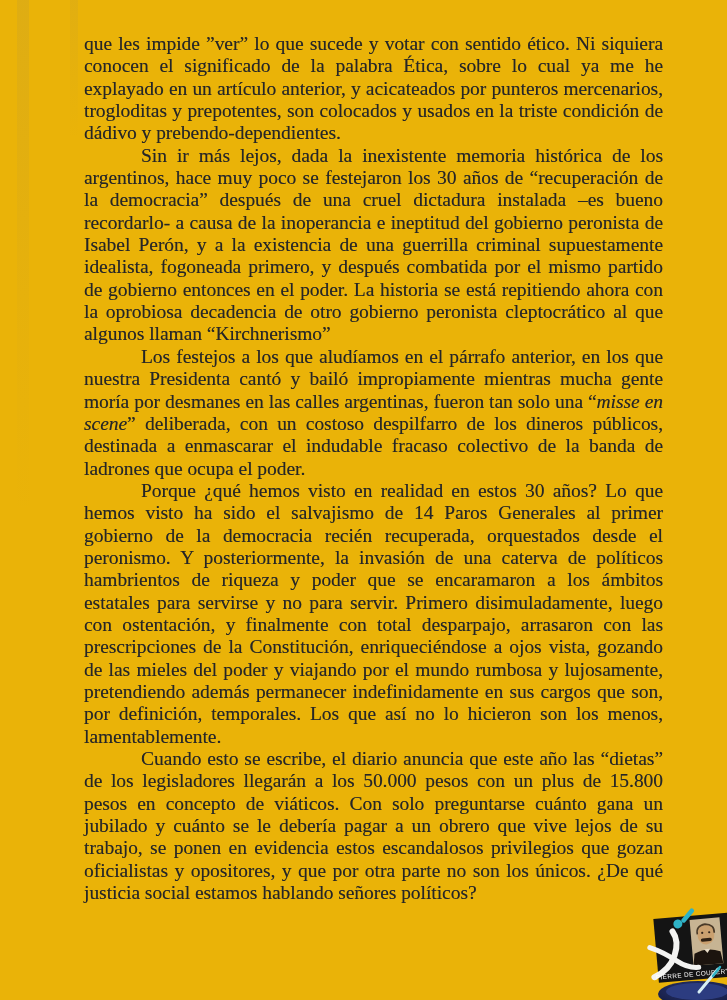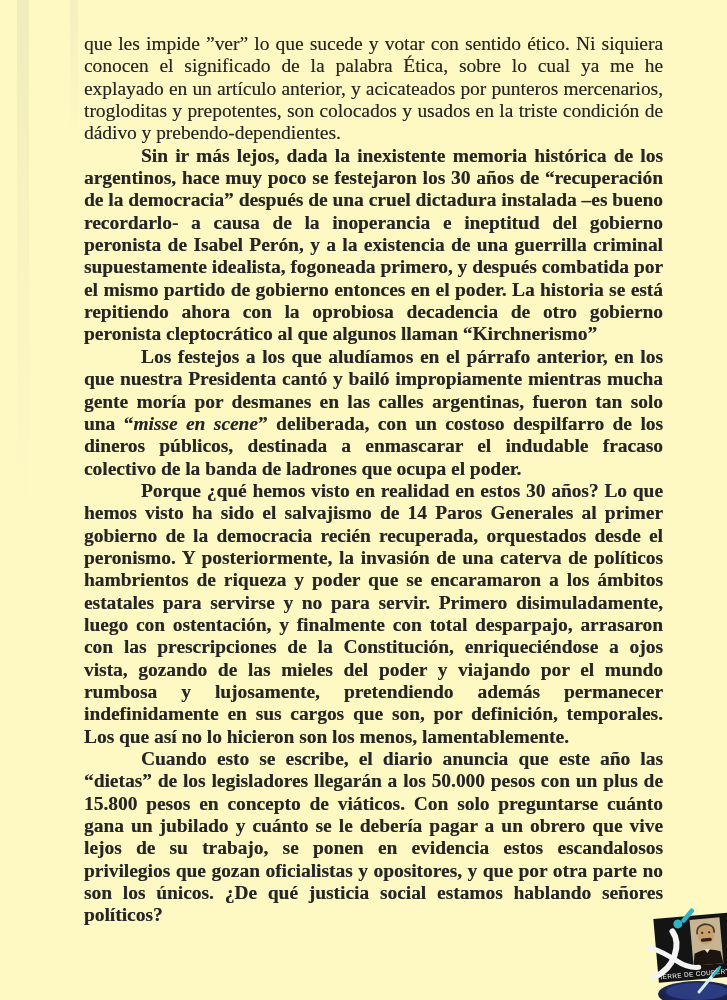--- a/index.html
+++ b/index.html
@@ -4,21 +4,21 @@
 <style>
   html,body{margin:0;padding:0;}
   body{
     width:727px;height:1000px;
     background:#ffffff;
     overflow:hidden;
     position:relative;
   }
   .page{
     position:absolute;left:0;top:0;width:727px;height:1000px;
-    background:#fef9c3;
+    background:#eab308;
     overflow:hidden;
   }
   
   .scan-shade{
     position:absolute;left:17px;top:0;width:12px;height:520px;
     background:linear-gradient(to bottom, rgba(120,120,120,0.10), rgba(120,120,120,0.03) 60%, rgba(120,120,120,0));
     pointer-events:none;
   }
   .scan-shade2{
     position:absolute;left:70px;top:0;width:8px;height:140px;
@@ -28,21 +28,21 @@
   .text-block{
     position:absolute;left:84px;top:33px;width:579px;
     font-family:"Liberation Serif", serif;
     font-size:19.4px;
     line-height:22.35px;
     color:#262626;
     text-align:justify;
     text-shadow:0.2px 0.2px 0.35px rgba(55,55,55,0.55);
   }
   .para{margin:0;padding:0;}
-  .ind{text-indent:57px;font-weight:bold;}
+  .ind{text-indent:57px;}
   .it{font-style:italic;}
   .logo{
     position:absolute;left:640px;top:908px;width:87px;height:92px;
     overflow:hidden;
   }
 </style>
 </head>
 <body>
 
 <div class="page">

